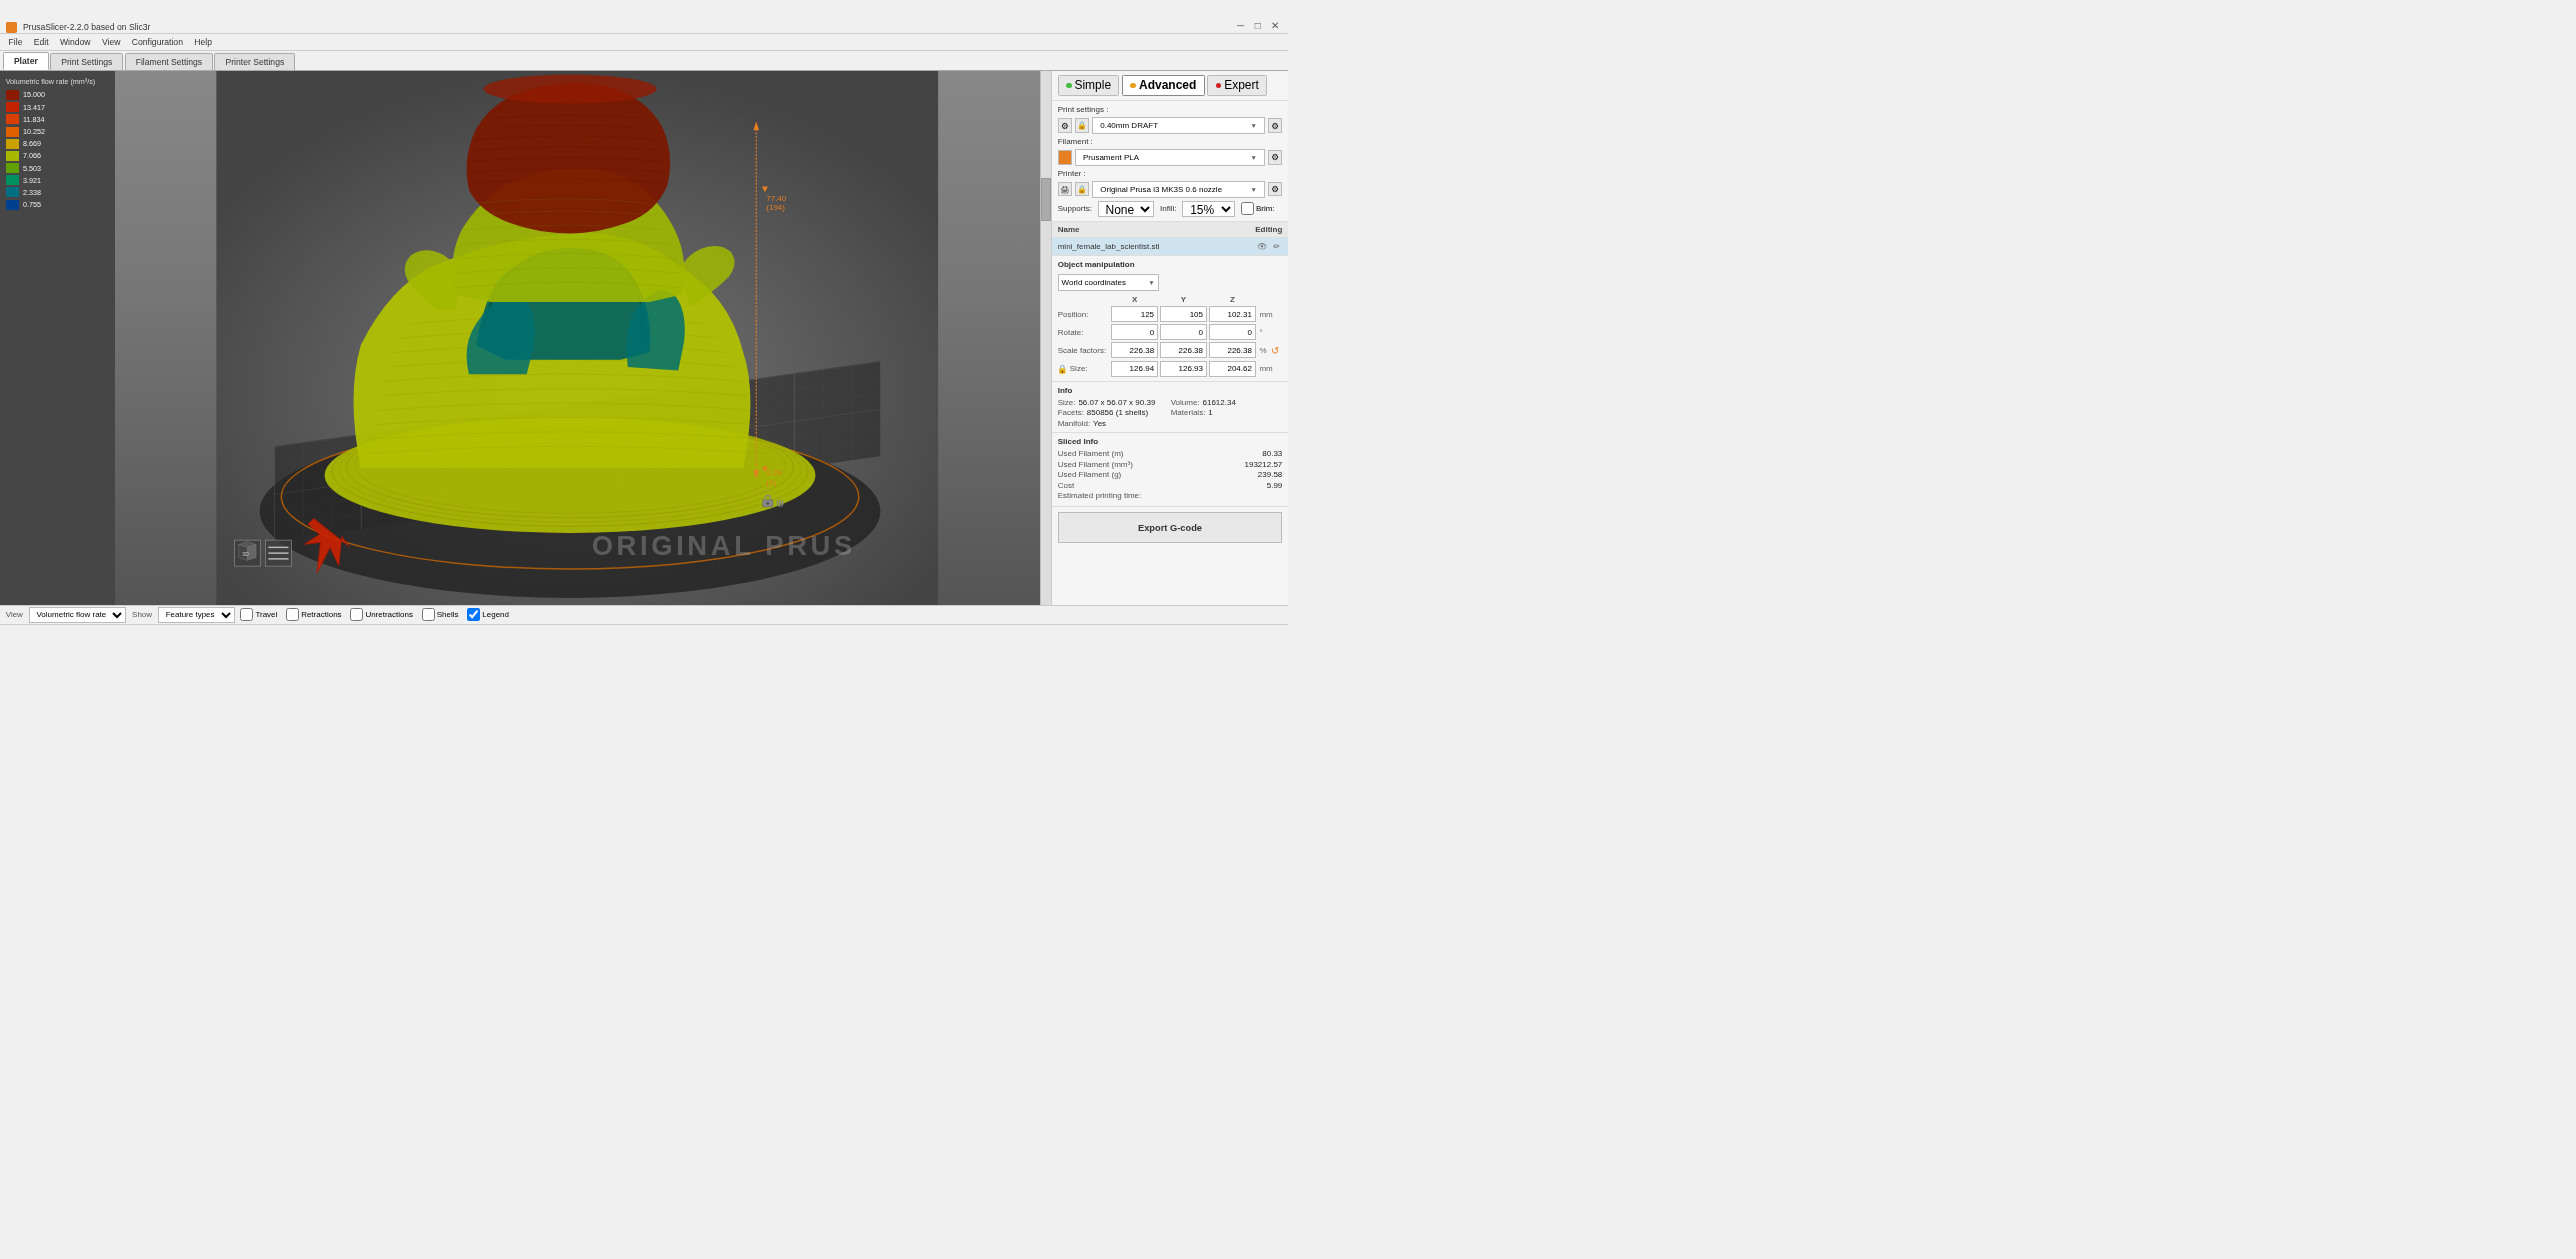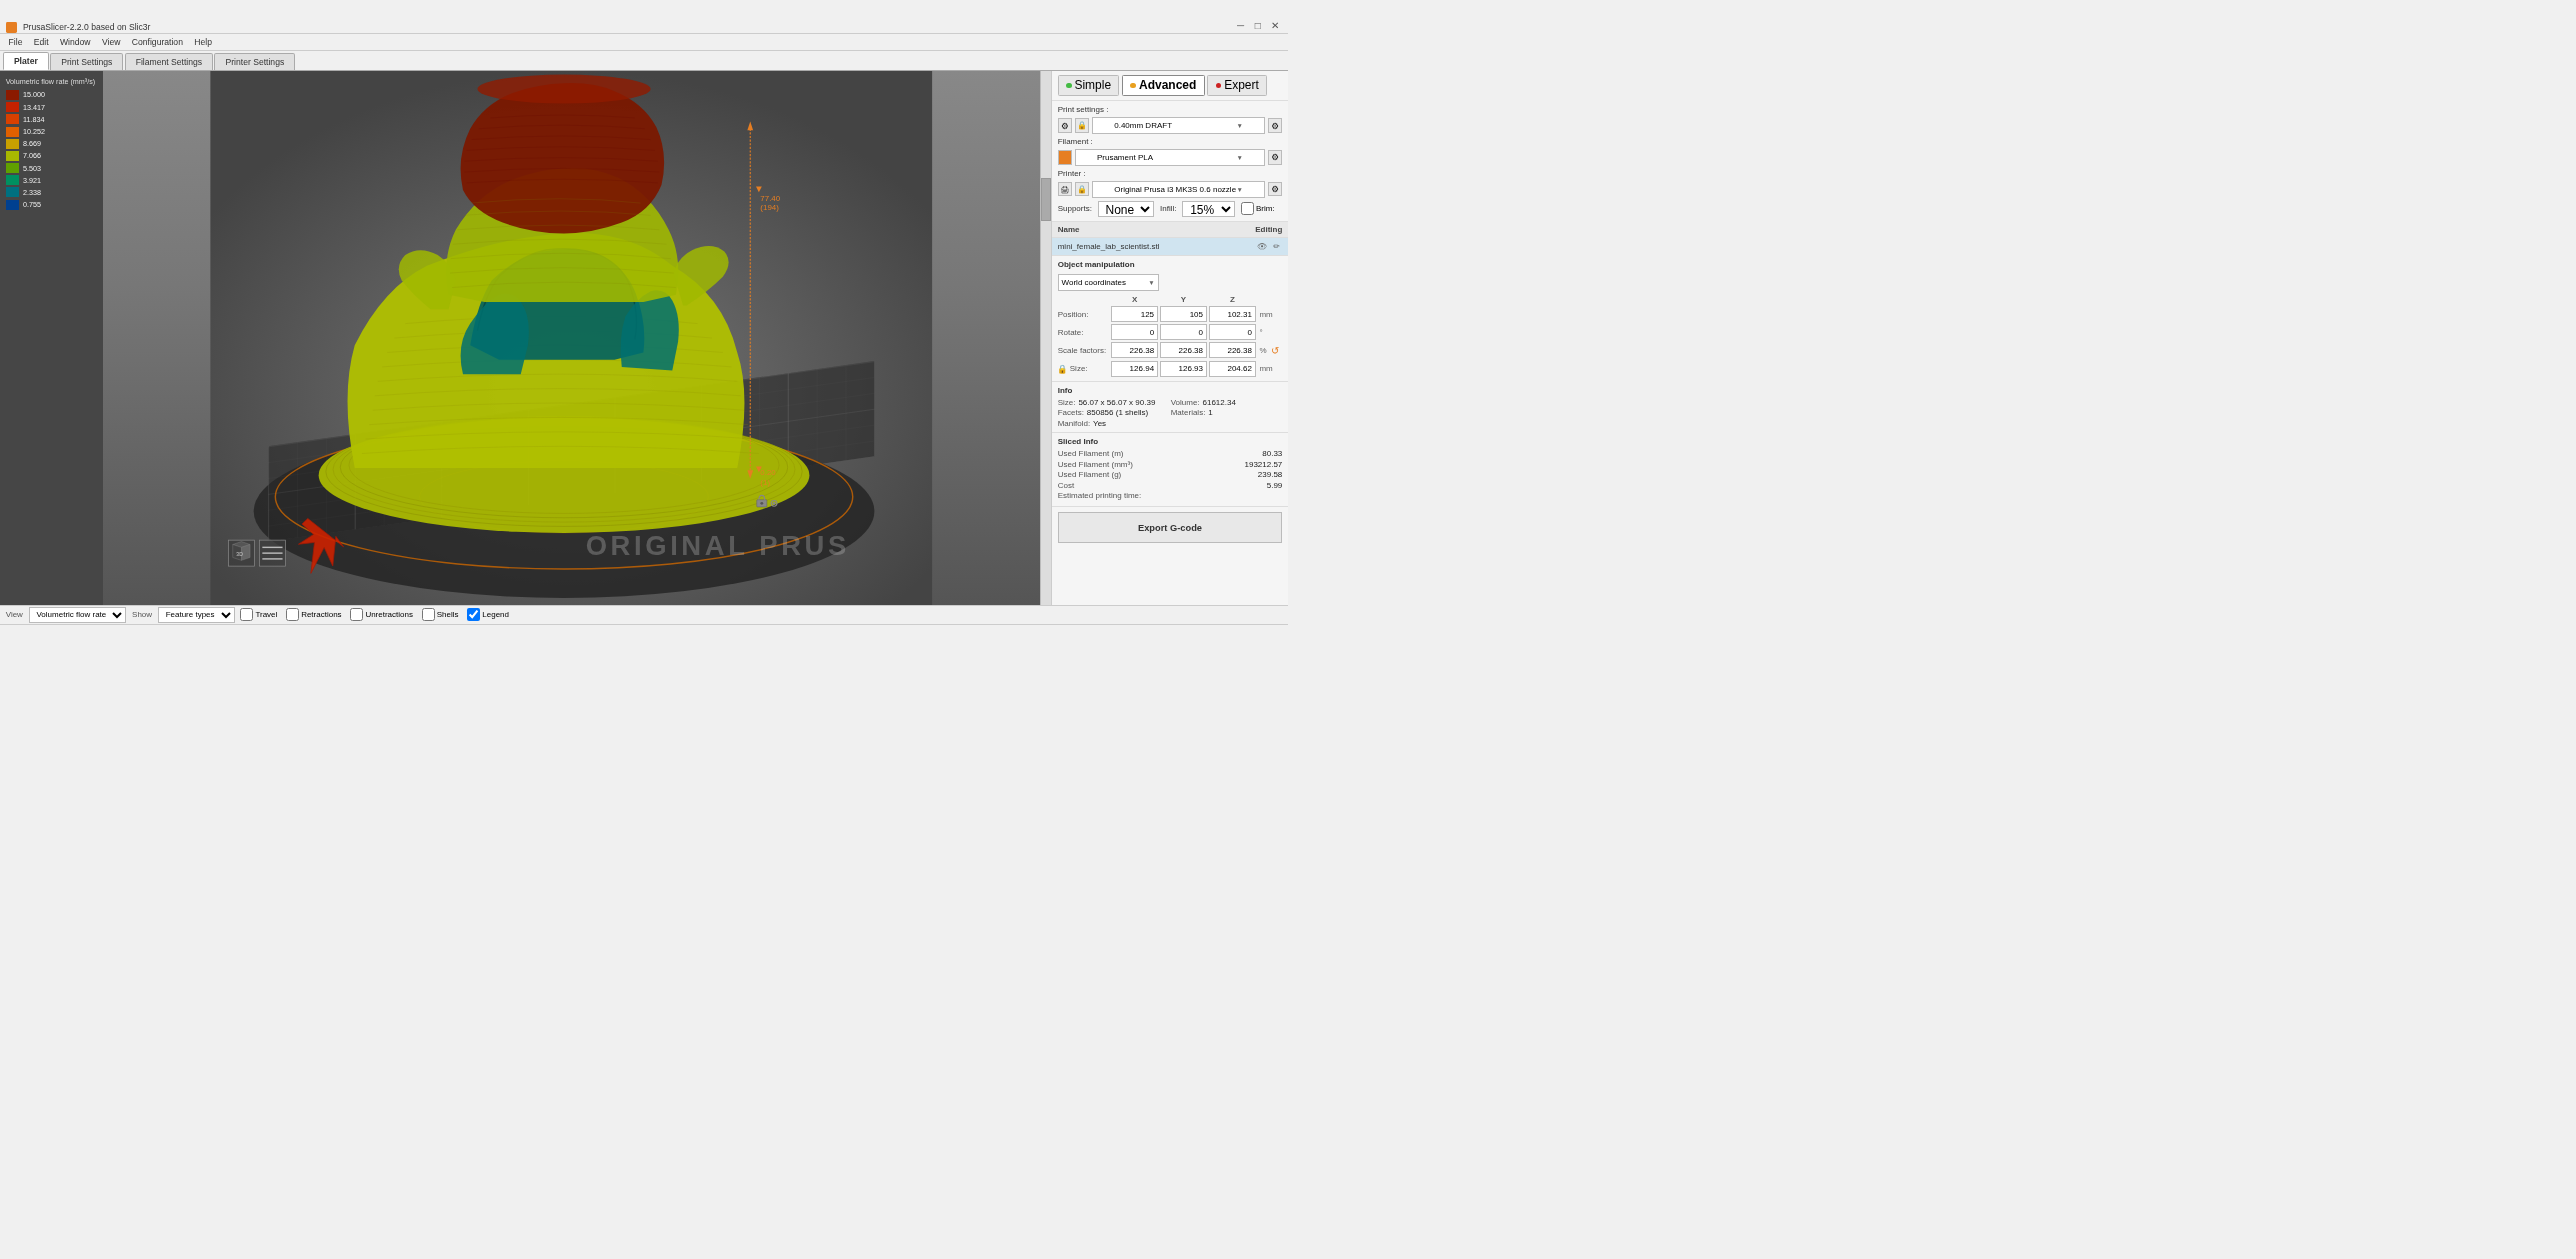--- a/index.html
+++ b/index.html
@@ -19,21 +19,21 @@
 
     
     .tab-bar { height: 20px; background: #f0f0f0; display: flex; align-items: flex-end; padding: 0 2.9px; border-bottom: 0.7px solid #aaa; }
     .tab { padding: 2.9px 10px; cursor: pointer; font-size: 8.6px; color: #333; border: 0.7px solid #aaa; border-bottom: none; background: #e0e0e0; margin-right: 1.4px; border-radius: 2.2px 2.2px 0 0; }
     .tab.active { background: #fff; border-bottom: 0.7px solid #fff; font-weight: bold; }
 
     
     .main-layout { display: flex; height: calc(630px - 21.5px - 17px - 20px - 18.7px - 18.7px); }
 
     
-    .legend-panel { width: 103px; background: rgba(40,40,40,0.85); padding: 5.7px; color: white; flex-shrink: 0; }
+    .legend-panel { width: 115px; background: rgba(40,40,40,0.85); padding: 5.7px; color: white; flex-shrink: 0; }
     .legend-title { font-size: 7.2px; color: #ddd; margin-bottom: 4.3px; }
     .legend-item { display: flex; align-items: center; gap: 4.3px; margin-bottom: 2.2px; }
     .legend-color { width: 13px; height: 10px; flex-shrink: 0; }
     .legend-value { font-size: 7.2px; color: #eee; }
 
     
     .viewport { flex: 1; background: #6a6a6a; position: relative; overflow: hidden; }
     .viewport-bg { width: 100%; height: 100%; background: linear-gradient(180deg, #888 0%, #777 40%, #555 100%); position: relative; }
     
     
@@ -46,21 +46,21 @@
     
     .settings-mode { display: flex; padding: 4.3px 5.7px; gap: 2.9px; border-bottom: 0.7px solid #ddd; align-items: center; }
     .mode-btn { padding: 2.2px 7.2px; border: 0.7px solid #bbb; background: #e8e8e8; font-size: 12px; cursor: pointer; border-radius: 1.4px; display: flex; align-items: center; gap: 2.9px; }
     .mode-btn.active { background: #fff; border-color: #888; font-weight: bold; }
     .mode-dot { width: 5.7px; height: 5.7px; border-radius: 50%; }
 
     
     .settings-section { padding: 4.3px 5.7px; border-bottom: 0.7px solid #ddd; }
     .settings-label { font-size: 8px; color: #333; margin-bottom: 2.9px; }
     .settings-row { display: flex; align-items: center; gap: 2.9px; margin-bottom: 2.9px; }
-    .settings-dropdown { flex: 1; height: 17px; border: 0.7px solid #bbb; background: white; font-size: 8px; padding: 0 21px; cursor: pointer; display: flex; align-items: center; justify-content: space-between; }
+    .settings-dropdown { flex: 1; height: 17px; border: 0.7px solid #bbb; background: white; font-size: 8px; padding: 0 7px; cursor: pointer; display: flex; align-items: center; justify-content: space-between; }
     .settings-gear { width: 14.4px; height: 14.4px; background: #e8e8e8; border: 0.7px solid #bbb; display: flex; align-items: center; justify-content: center; cursor: pointer; font-size: 8.6px; }
     .settings-lock { width: 14.4px; height: 14.4px; background: #e8e8e8; border: 0.7px solid #bbb; display: flex; align-items: center; justify-content: center; cursor: pointer; font-size: 8px; }
     .filament-color { width: 14.4px; height: 14.4px; background: #e67e22; border: 0.7px solid #bbb; flex-shrink: 0; }
     .printer-icon { width: 14.4px; height: 14.4px; background: #e8e8e8; border: 0.7px solid #bbb; display: flex; align-items: center; justify-content: center; font-size: 7.2px; flex-shrink: 0; }
     
     .inline-row { display: flex; align-items: center; gap: 5.7px; }
     .inline-label { font-size: 8px; color: #333; white-space: nowrap; }
     .small-dropdown { height: 16px; border: 0.7px solid #bbb; background: white; font-size: 12px; padding: 0 2.9px; min-width: 43px; }
     .checkbox-label { display: flex; align-items: center; gap: 2.2px; font-size: 8px; cursor: pointer; }
 

